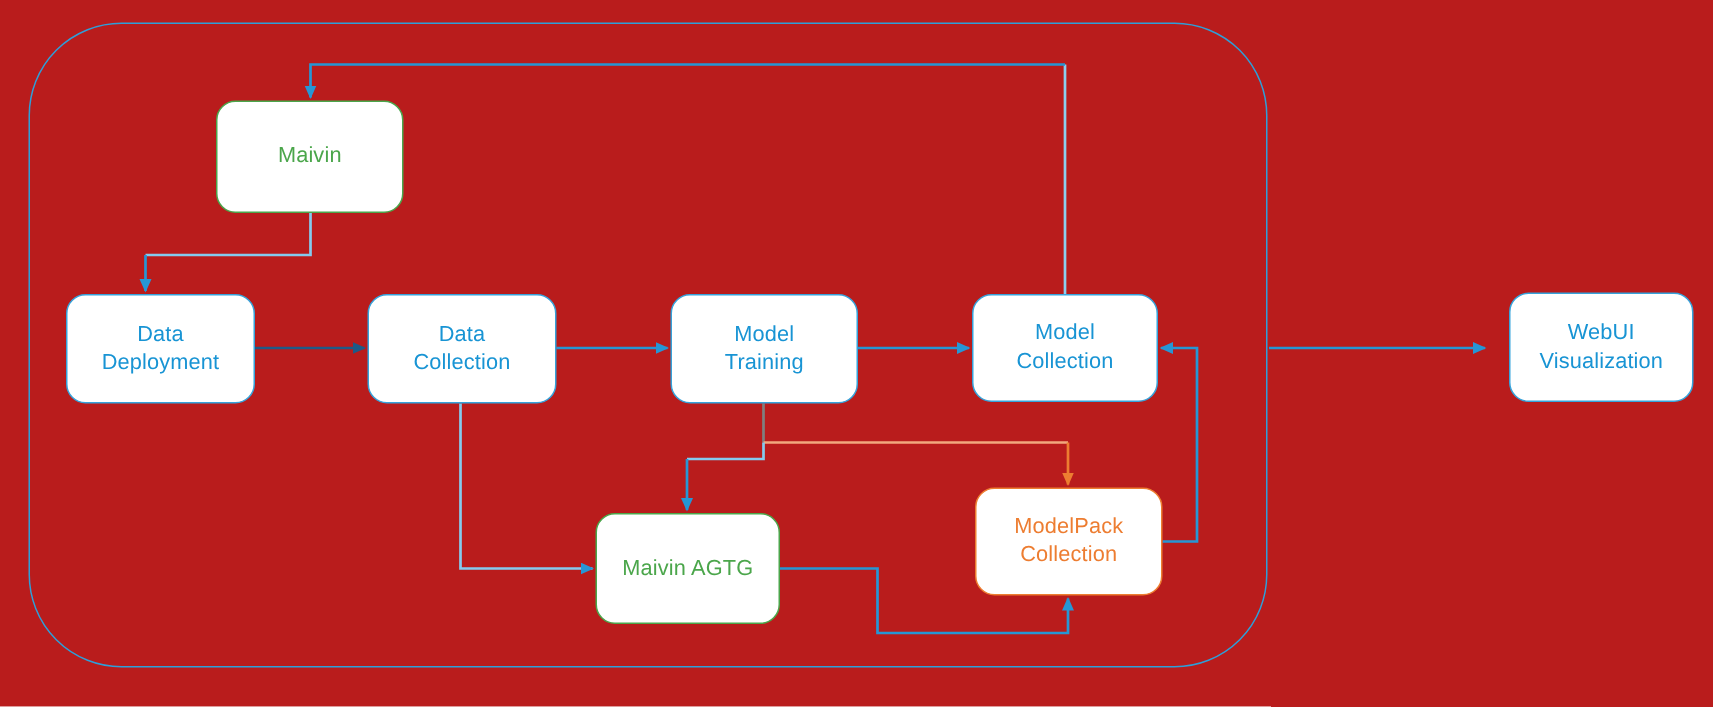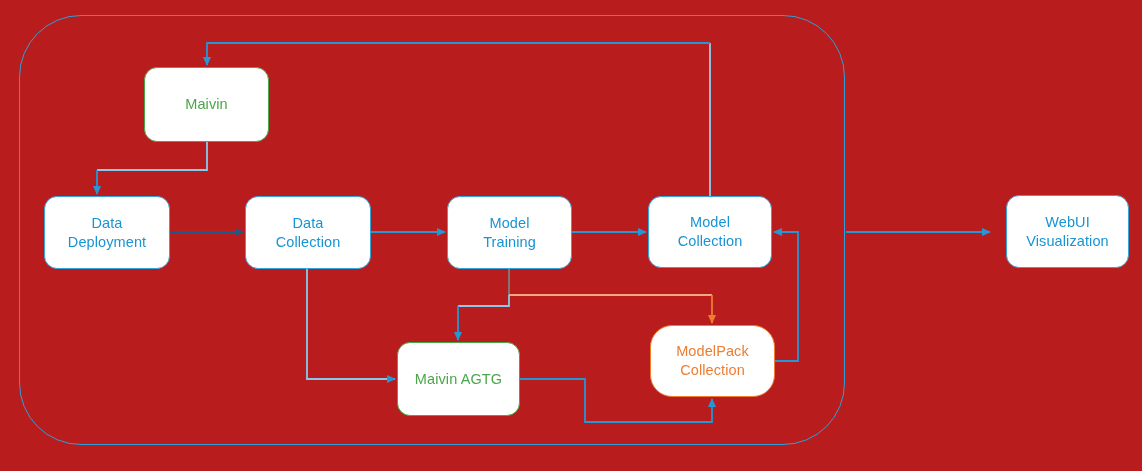--- a/index.html
+++ b/index.html
@@ -106,21 +106,21 @@
 
   <div class="node blue" style="left:648px;top:196px;width:124px;height:72px;">
     <span>Model</span>
     <span>Collection</span>
   </div>
 
   <div class="node green" style="left:397px;top:342px;width:123px;height:74px;">
     <span>Maivin AGTG</span>
   </div>
 
-  <div class="node orange" style="left:650px;top:325px;width:125px;height:72px;border-radius:22px;">
+  <div class="node orange" style="left:650px;top:325px;width:125px;height:72px;">
     <span>ModelPack</span>
     <span>Collection</span>
   </div>
 
   <div class="node blue" style="left:992px;top:195px;width:123px;height:73px;margin-left:14px;">
     <span>WebUI</span>
     <span>Visualization</span>
   </div>
 
 </div>

